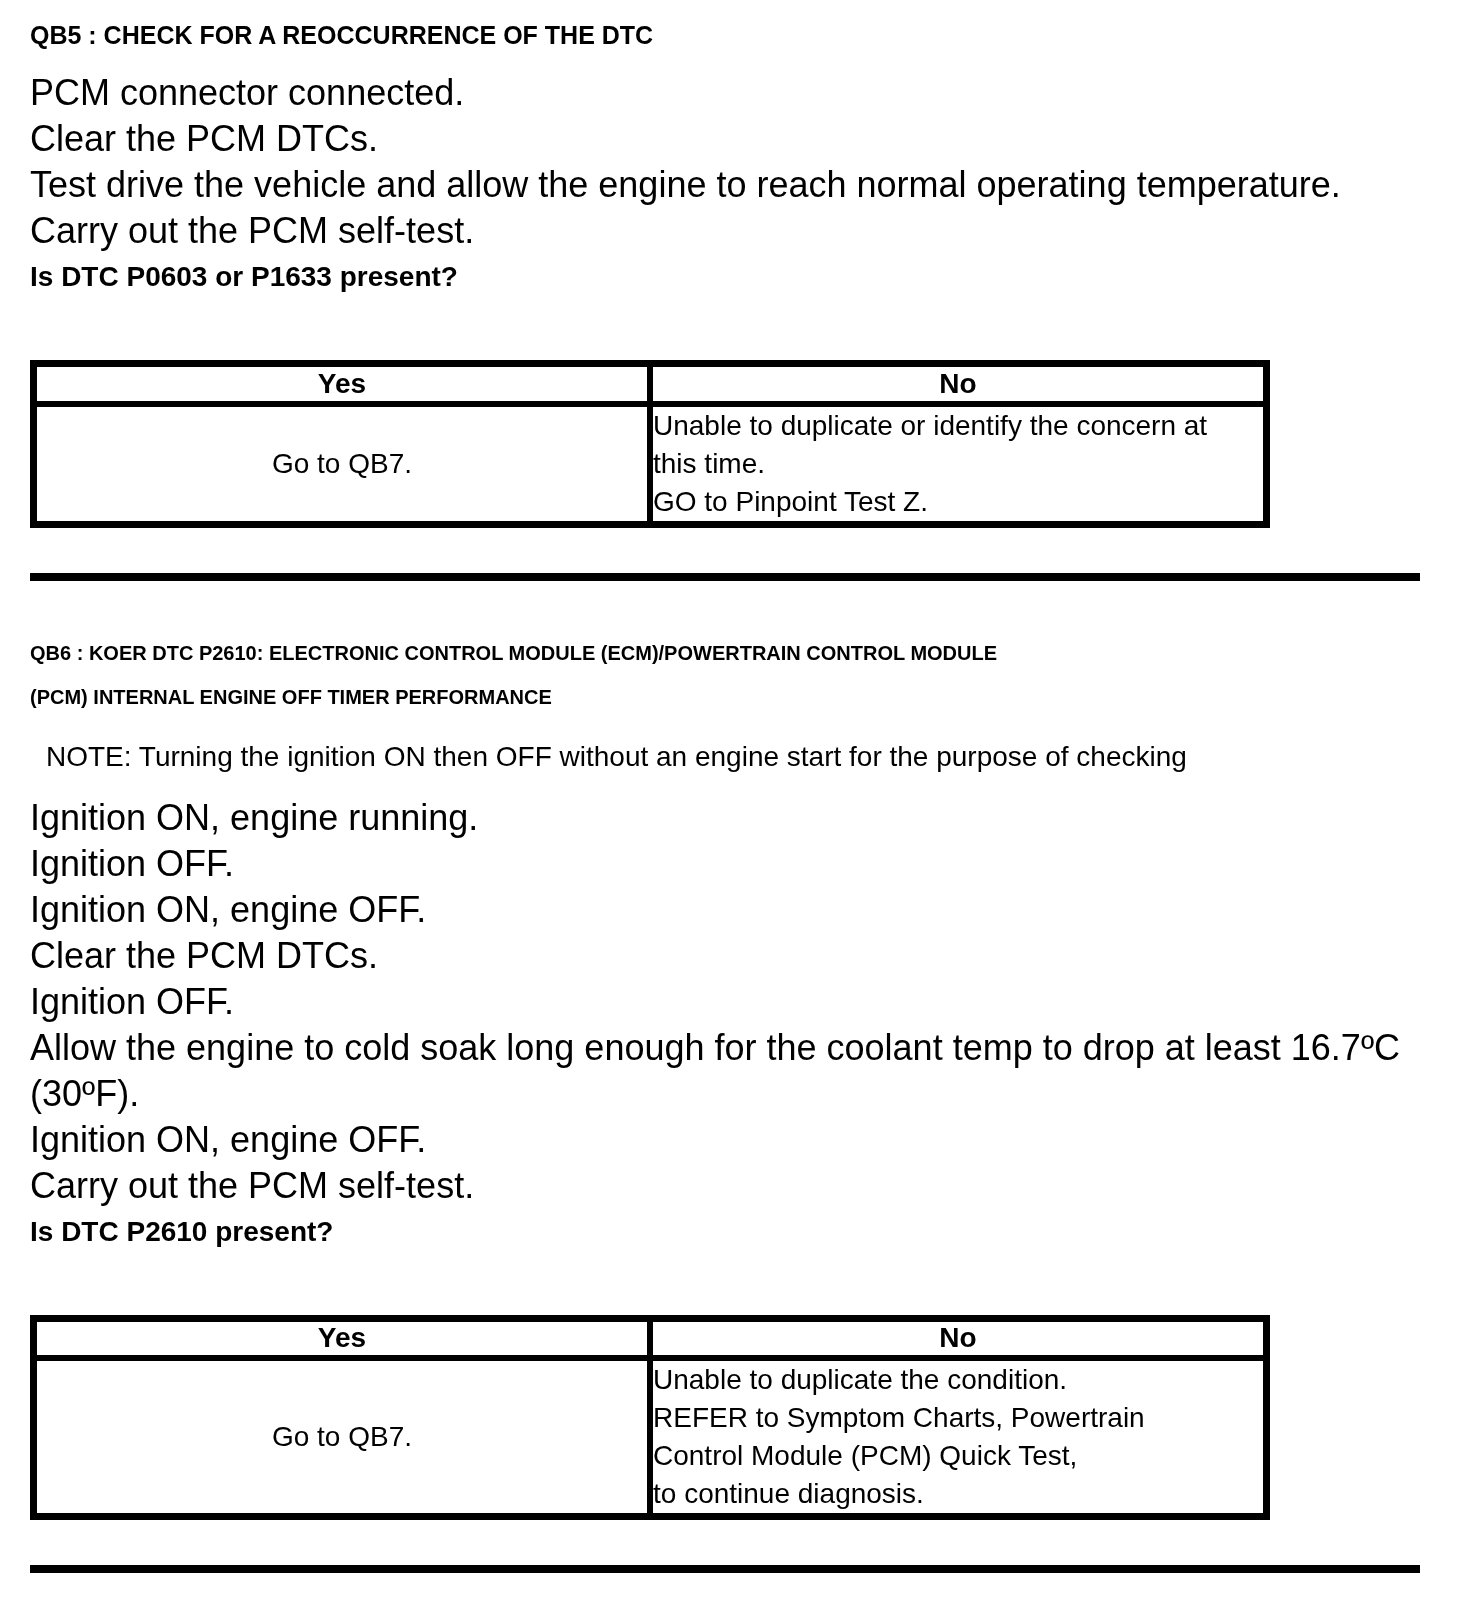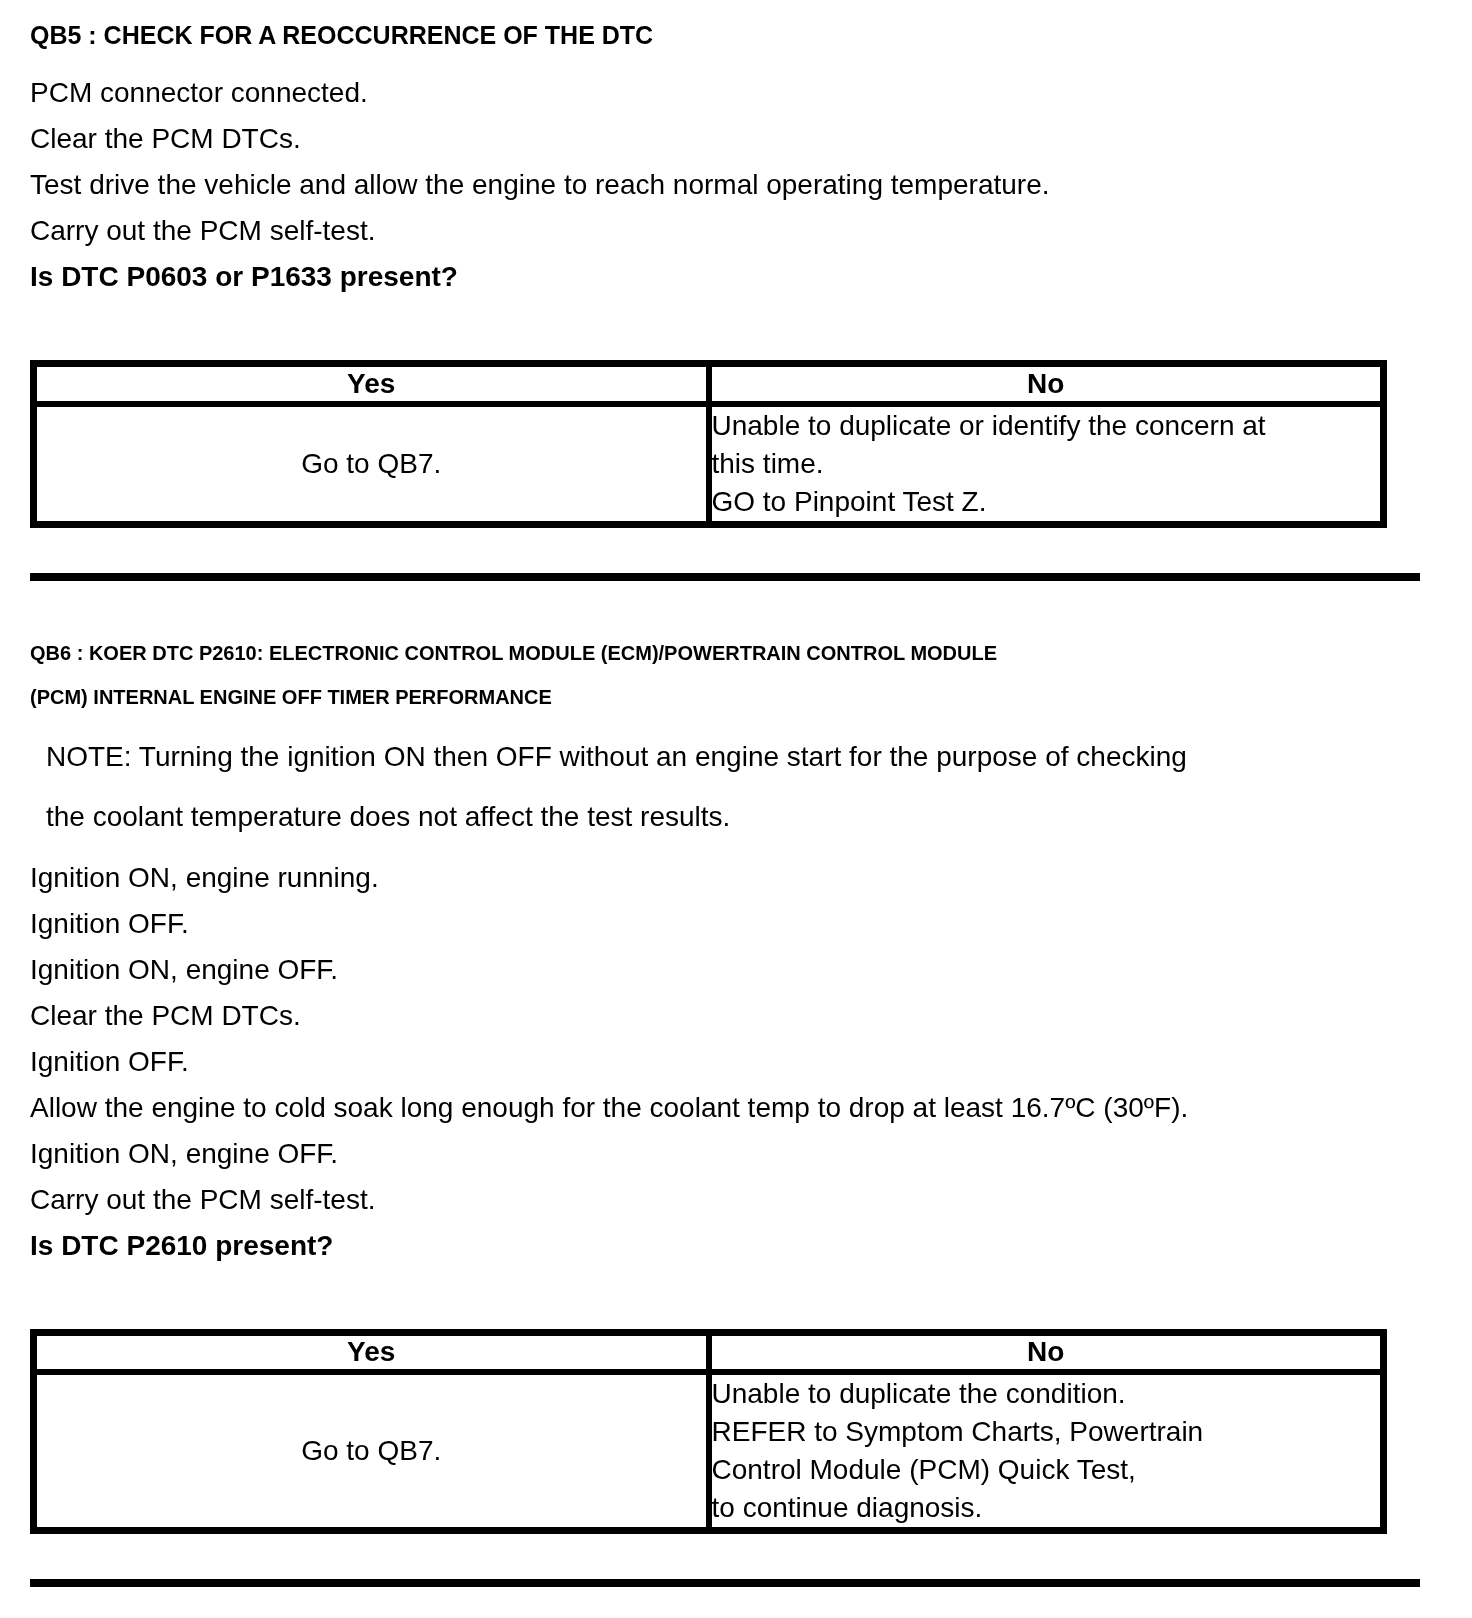--- a/index.html
+++ b/index.html
@@ -31,33 +31,33 @@
   }
 
   .note-line {
     font-size: 28px;
     line-height: 44px;
     margin: 16px;
   }
   .steps-block { margin-top: 6px; }
 
   .step {
-    font-size: 28px;
+    font-size: 36px;
     line-height: 46px;
     margin: 0;
   }
   .question {
     font-size: 28px;
     line-height: 46px;
     font-weight: bold;
     margin: 0;
   }
 
   table.dtable {
-    width: 1357px;
+    width: 1240px;
     border-collapse: collapse;
     table-layout: fixed;
     border: 7px solid #000;
     margin-top: 60px;
   }
   table.dtable th,
   table.dtable td {
     border: 6px solid #000;
     font-size: 28px;
     padding: 0;
@@ -125,21 +125,20 @@
   <div class="rule"></div>
 
   <div>
     <div class="heading-multiline">
       <p class="heading-line">QB6 : KOER DTC P2610: ELECTRONIC CONTROL MODULE (ECM)/POWERTRAIN CONTROL MODULE</p>
       <p class="heading-line">(PCM) INTERNAL ENGINE OFF TIMER PERFORMANCE</p>
     </div>
 
     <div>
       <p class="note-line">NOTE: Turning the ignition ON then OFF without an engine start for the purpose of checking</p>
-      <p class="note-line">the coolant temperature does not affect the test results.</p>
     </div>
 
     <div class="steps-block">
       <p class="step">Ignition ON, engine running.</p>
       <p class="step">Ignition OFF.</p>
       <p class="step">Ignition ON, engine OFF.</p>
       <p class="step">Clear the PCM DTCs.</p>
       <p class="step">Ignition OFF.</p>
       <p class="step">Allow the engine to cold soak long enough for the coolant temp to drop at least 16.7ºC (30ºF).</p>
       <p class="step">Ignition ON, engine OFF.</p>

